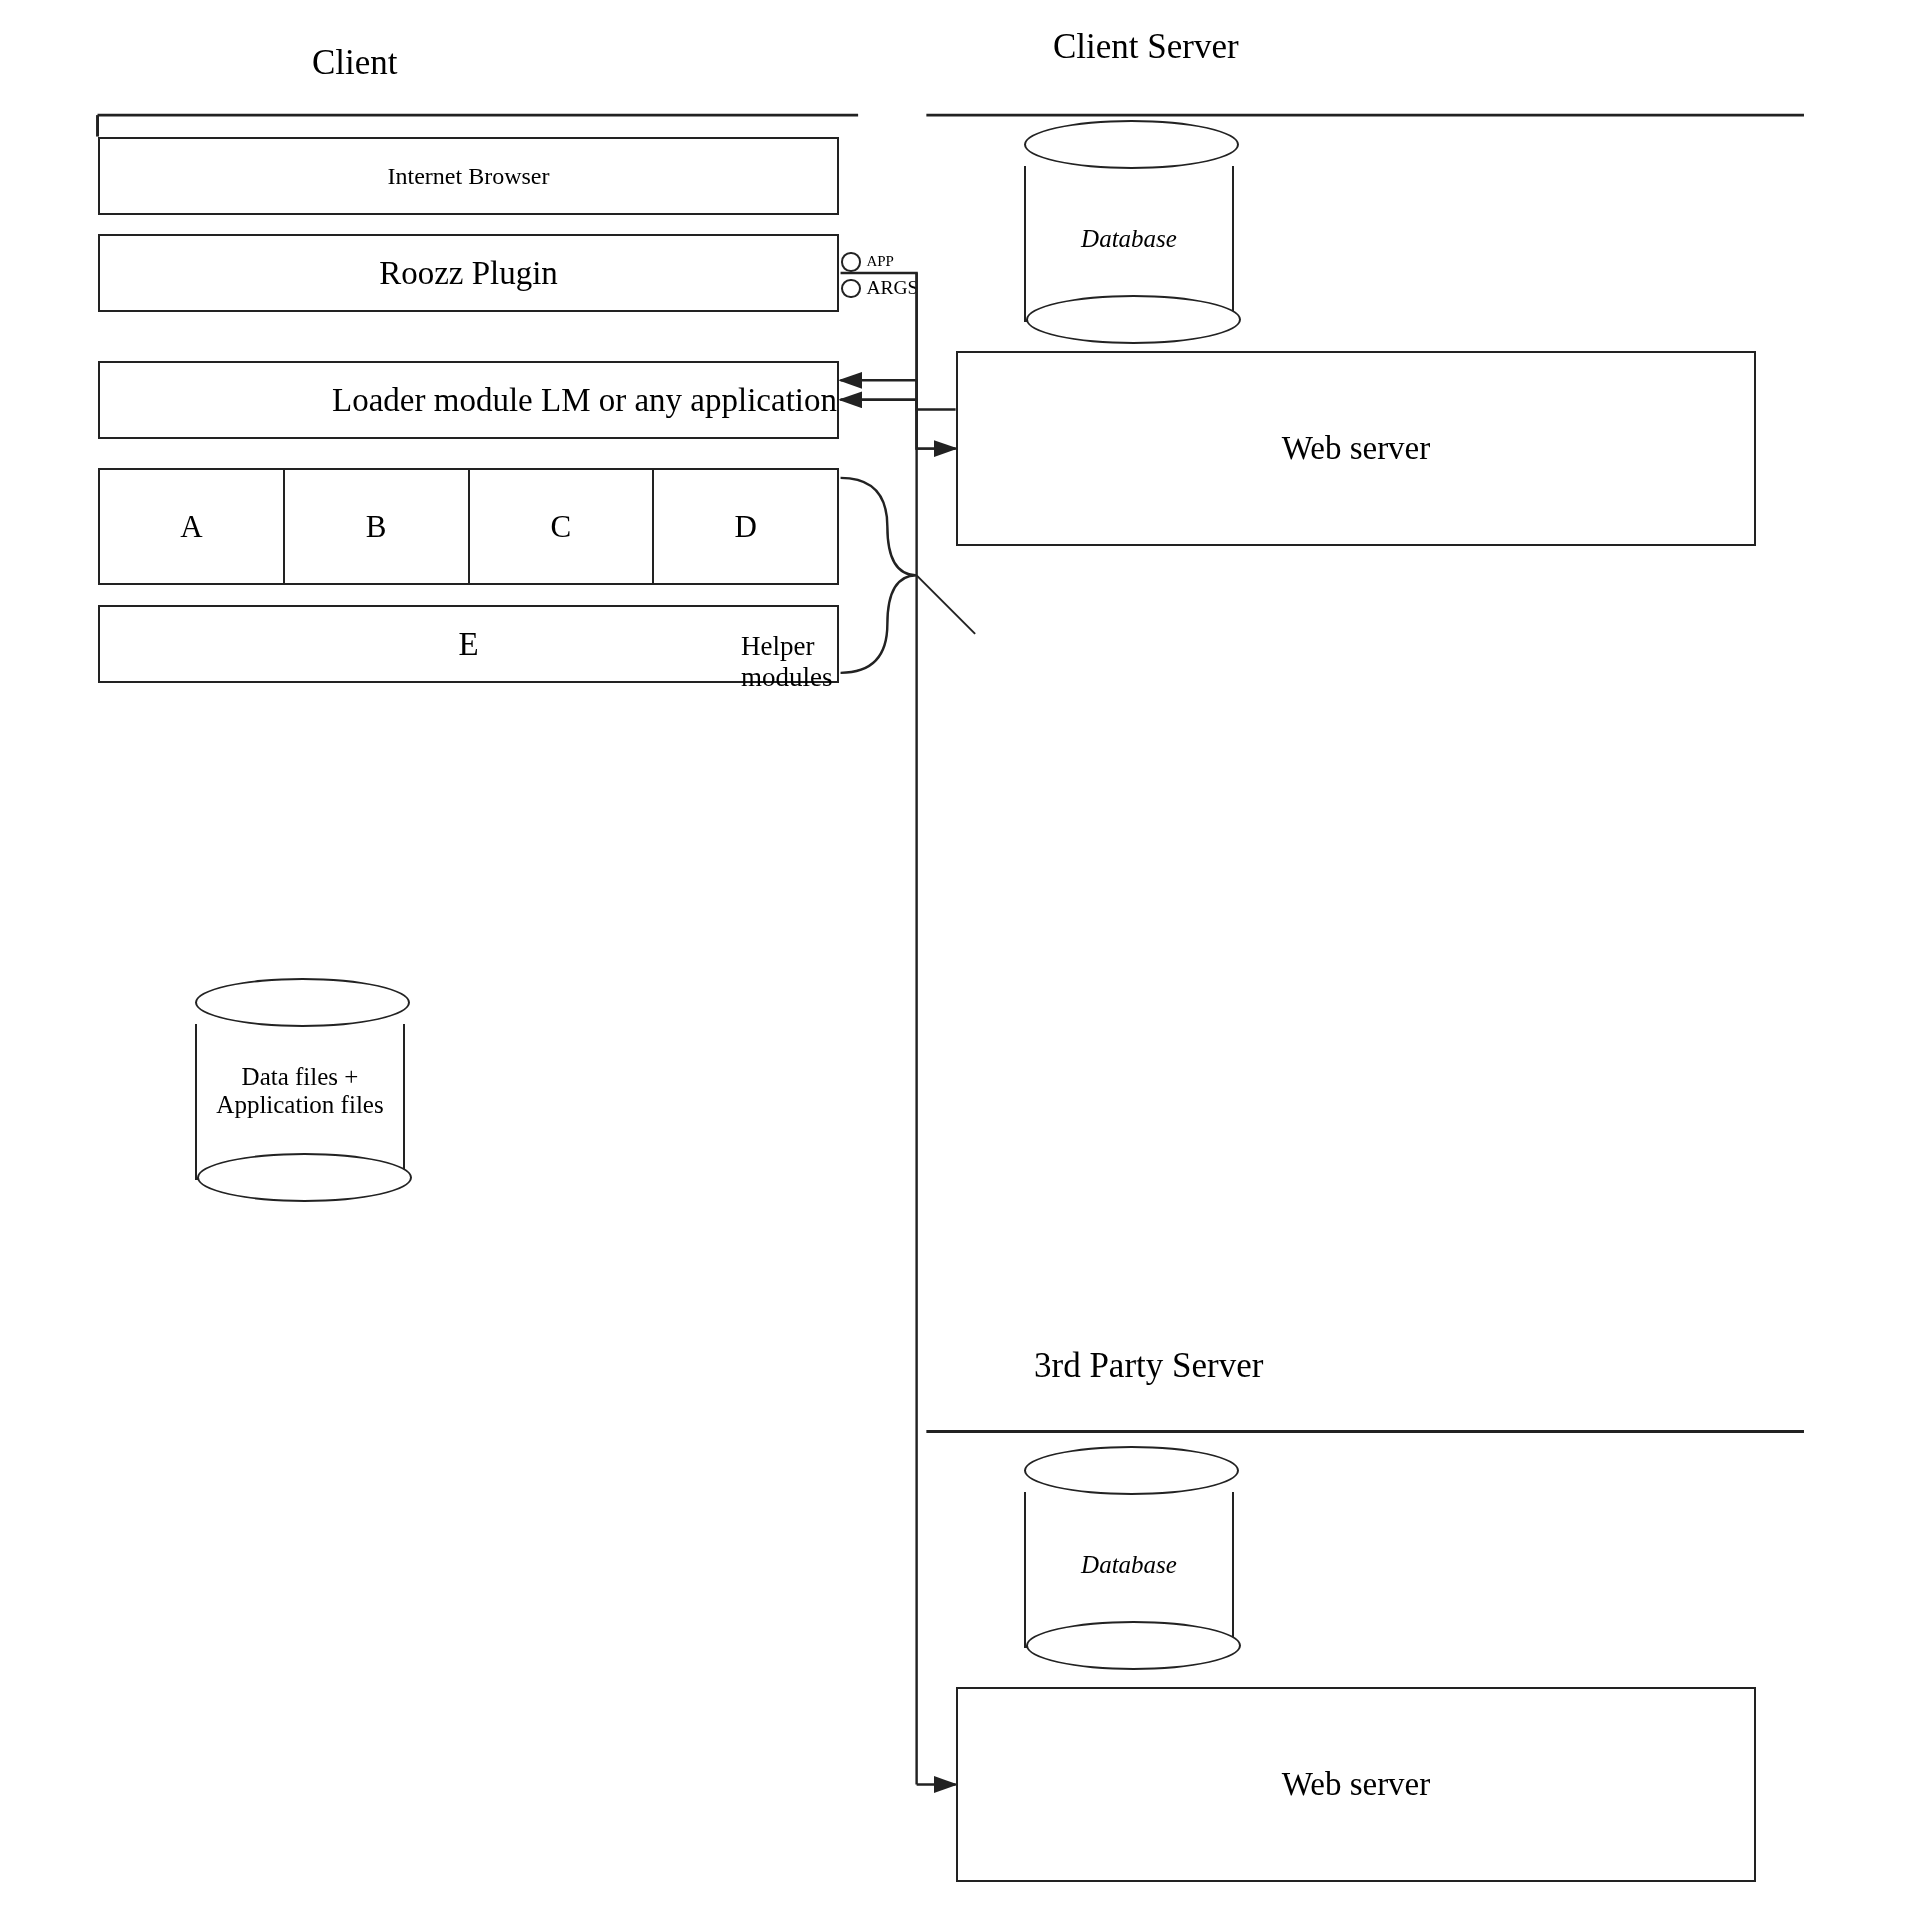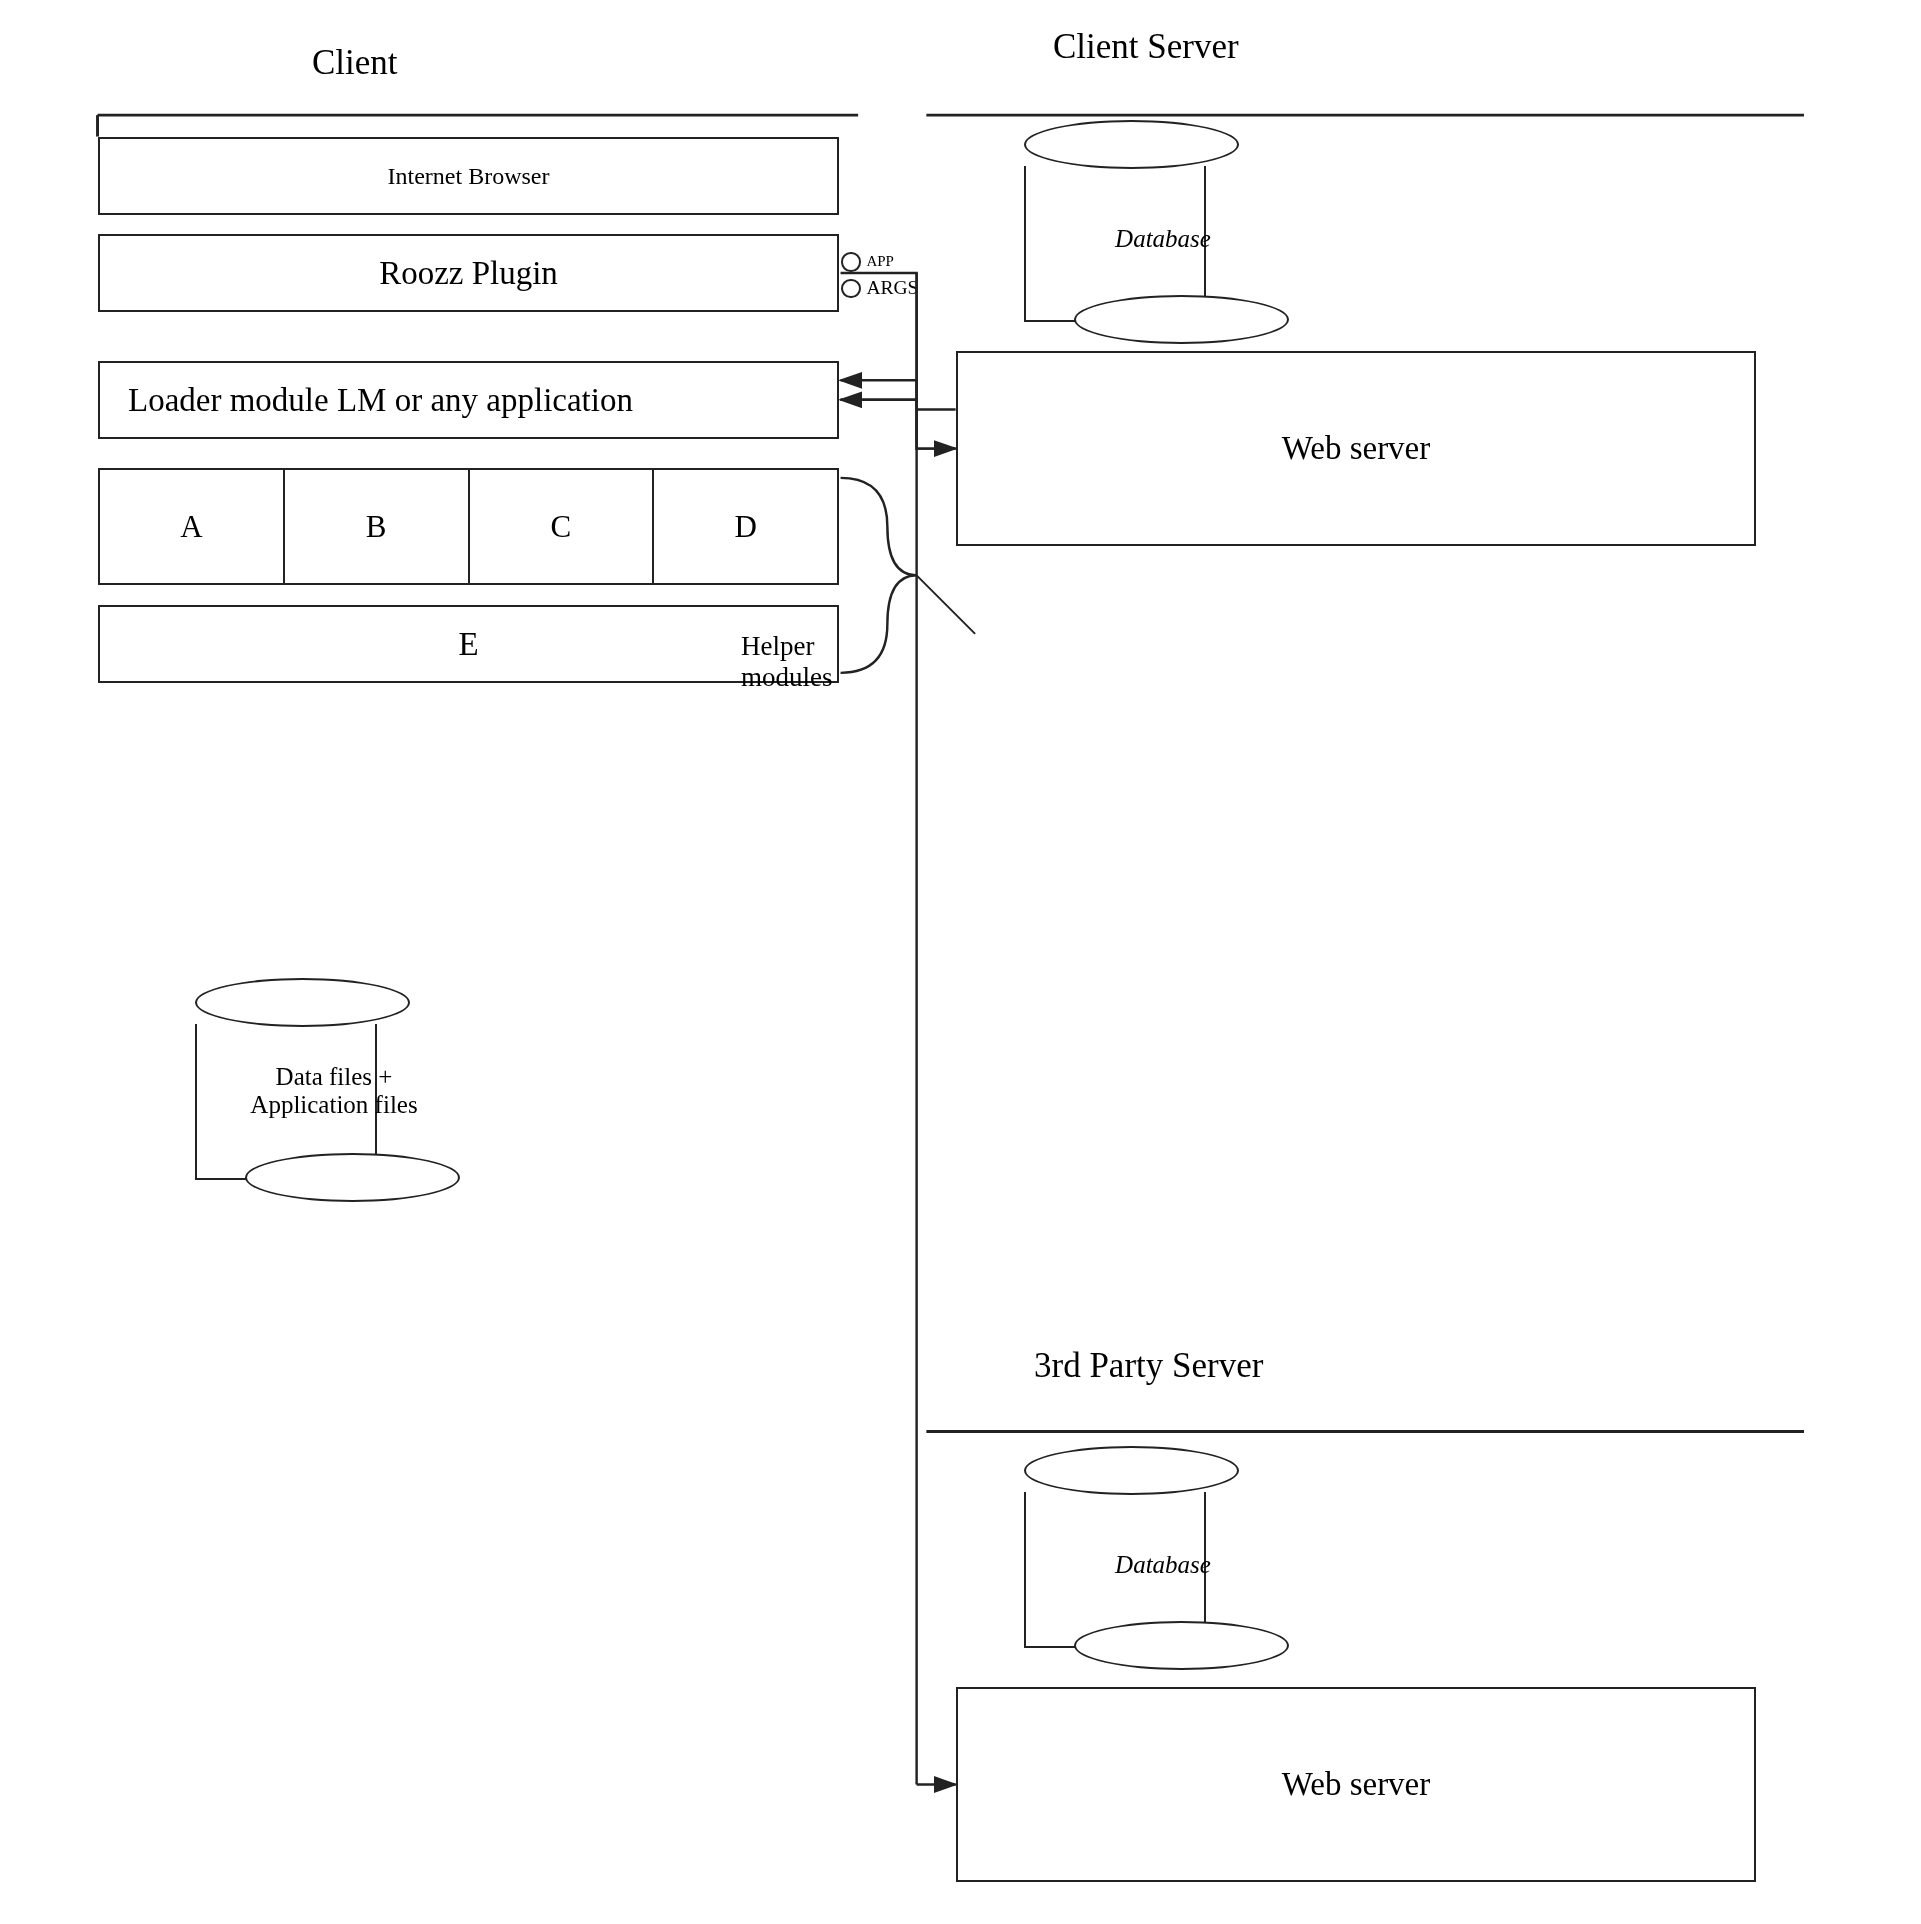--- a/index.html
+++ b/index.html
@@ -50,23 +50,22 @@
       border: 2.9px solid #222;
       display: flex; align-items: center; justify-content: center;
       font-size: 33px;
     }
     
     .box-loader {
       position: absolute;
       top: 361px; left: 98px;
       width: 741px; height: 78px;
       border: 2.9px solid #222;
-      display: flex; align-items: center; justify-content: flex-start;
-      font-size: 33px;
-      padding-left: 28px;
+      display: flex; align-items: center; justify-content: flex-end;
+      font-size: 33px;
     }
     
     .box-modules-row {
       position: absolute;
       top: 468px; left: 98px;
       width: 741px; height: 117px;
       border: 2.9px solid #222;
       display: flex;
       align-items: center;
     }
@@ -102,27 +101,26 @@
     .db-3rdparty {
       position: absolute;
       top: 1443px; left: 1024px;
     }
 
     .cylinder {
       width: 215px;
       position: relative;
     }
     .cylinder-body {
-      width: 182px;
+      width: 210px;
       height: 156px;
       border-left: 2.9px solid #222;
       border-right: 2.9px solid #222;
       border-bottom: 2.9px solid #222;
       position: relative;
-      padding-left: 48px;
     }
     .cylinder-top {
       width: 215px;
       height: 49px;
       border: 2.9px solid #222;
       border-radius: 50%;
       position: relative;
       top: 2.9px;
       background: #fff;
       z-index: 2;

